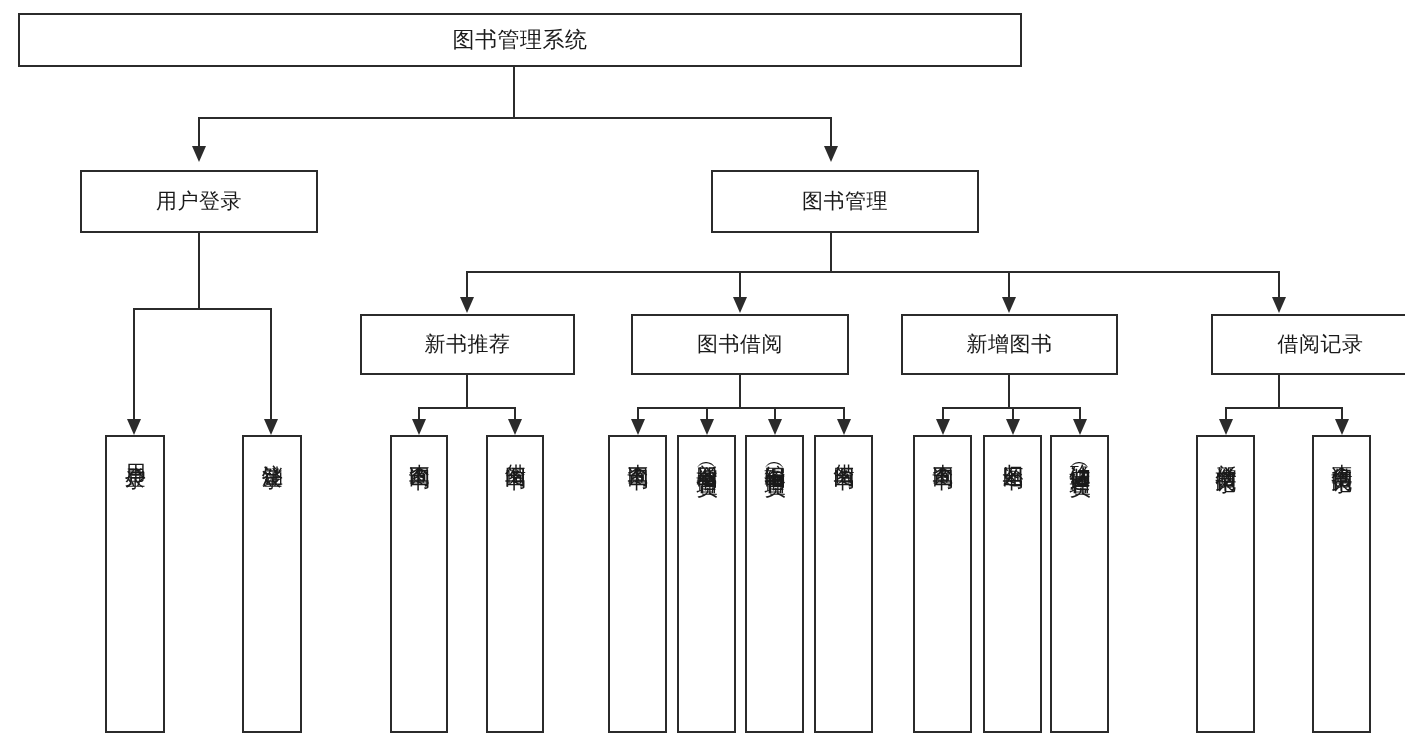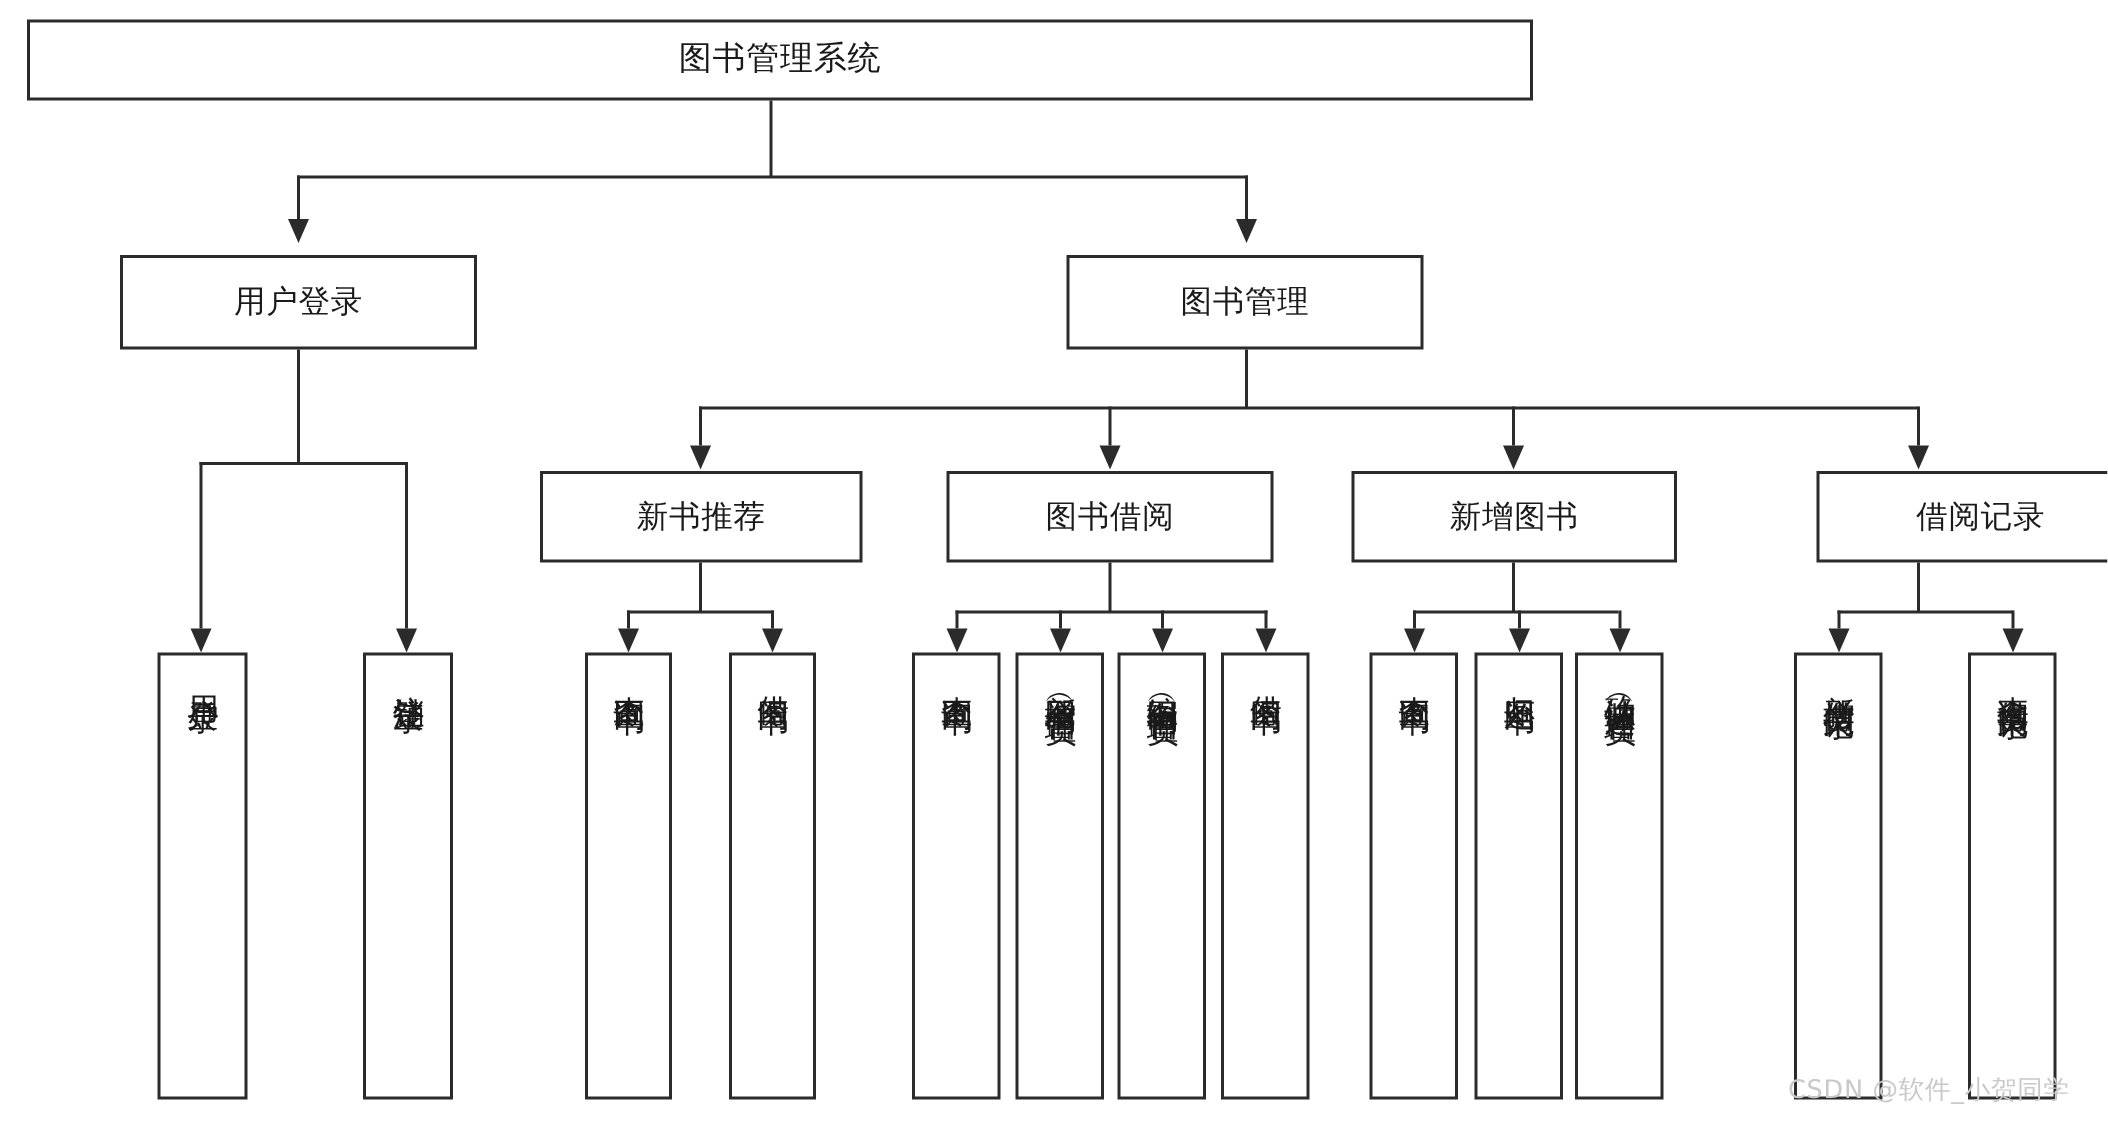--- a/index.html
+++ b/index.html
@@ -95,21 +95,21 @@
   <div class="hline" style="left:198px; top:117px; width:634px;"></div>
 
   <div class="vline" style="left:198px; top:117px; height:29px;"></div>
   <div class="arrow" style="left:192px; top:146px;"></div>
   <div class="vline" style="left:830px; top:117px; height:29px;"></div>
   <div class="arrow" style="left:824px; top:146px;"></div>
 
   <div class="node horiz" style="left:80px; top:170px; width:238px; height:63px;">
     <span class="label">用户登录</span>
   </div>
-  <div class="node horiz" style="left:711px; top:170px; width:238px; height:63px;">
+  <div class="node horiz" style="left:711px; top:170px; width:268px; height:63px;">
     <span class="label">图书管理</span>
   </div>
 
   <div class="vline" style="left:198px; top:233px; height:76px;"></div>
   <div class="hline" style="left:133px; top:308px; width:138px;"></div>
   <div class="vline" style="left:133px; top:308px; height:111px;"></div>
   <div class="arrow" style="left:127px; top:419px;"></div>
   <div class="vline" style="left:270px; top:308px; height:111px;"></div>
   <div class="arrow" style="left:264px; top:419px;"></div>
 
@@ -208,15 +208,14 @@
     <span class="label">确认归还（管理员）</span>
   </div>
 
   <div class="node vert" style="left:1196px; top:435px; width:59px; height:298px;">
     <span class="label">新增借阅记录</span>
   </div>
   <div class="node vert" style="left:1312px; top:435px; width:59px; height:298px;">
     <span class="label">查询借阅记录</span>
   </div>
 
-  <div id="watermark" style="left:1192px; top:715px;">CSDN @软件_小贺同学</div>
 
 </div>
 
 </body></html>

